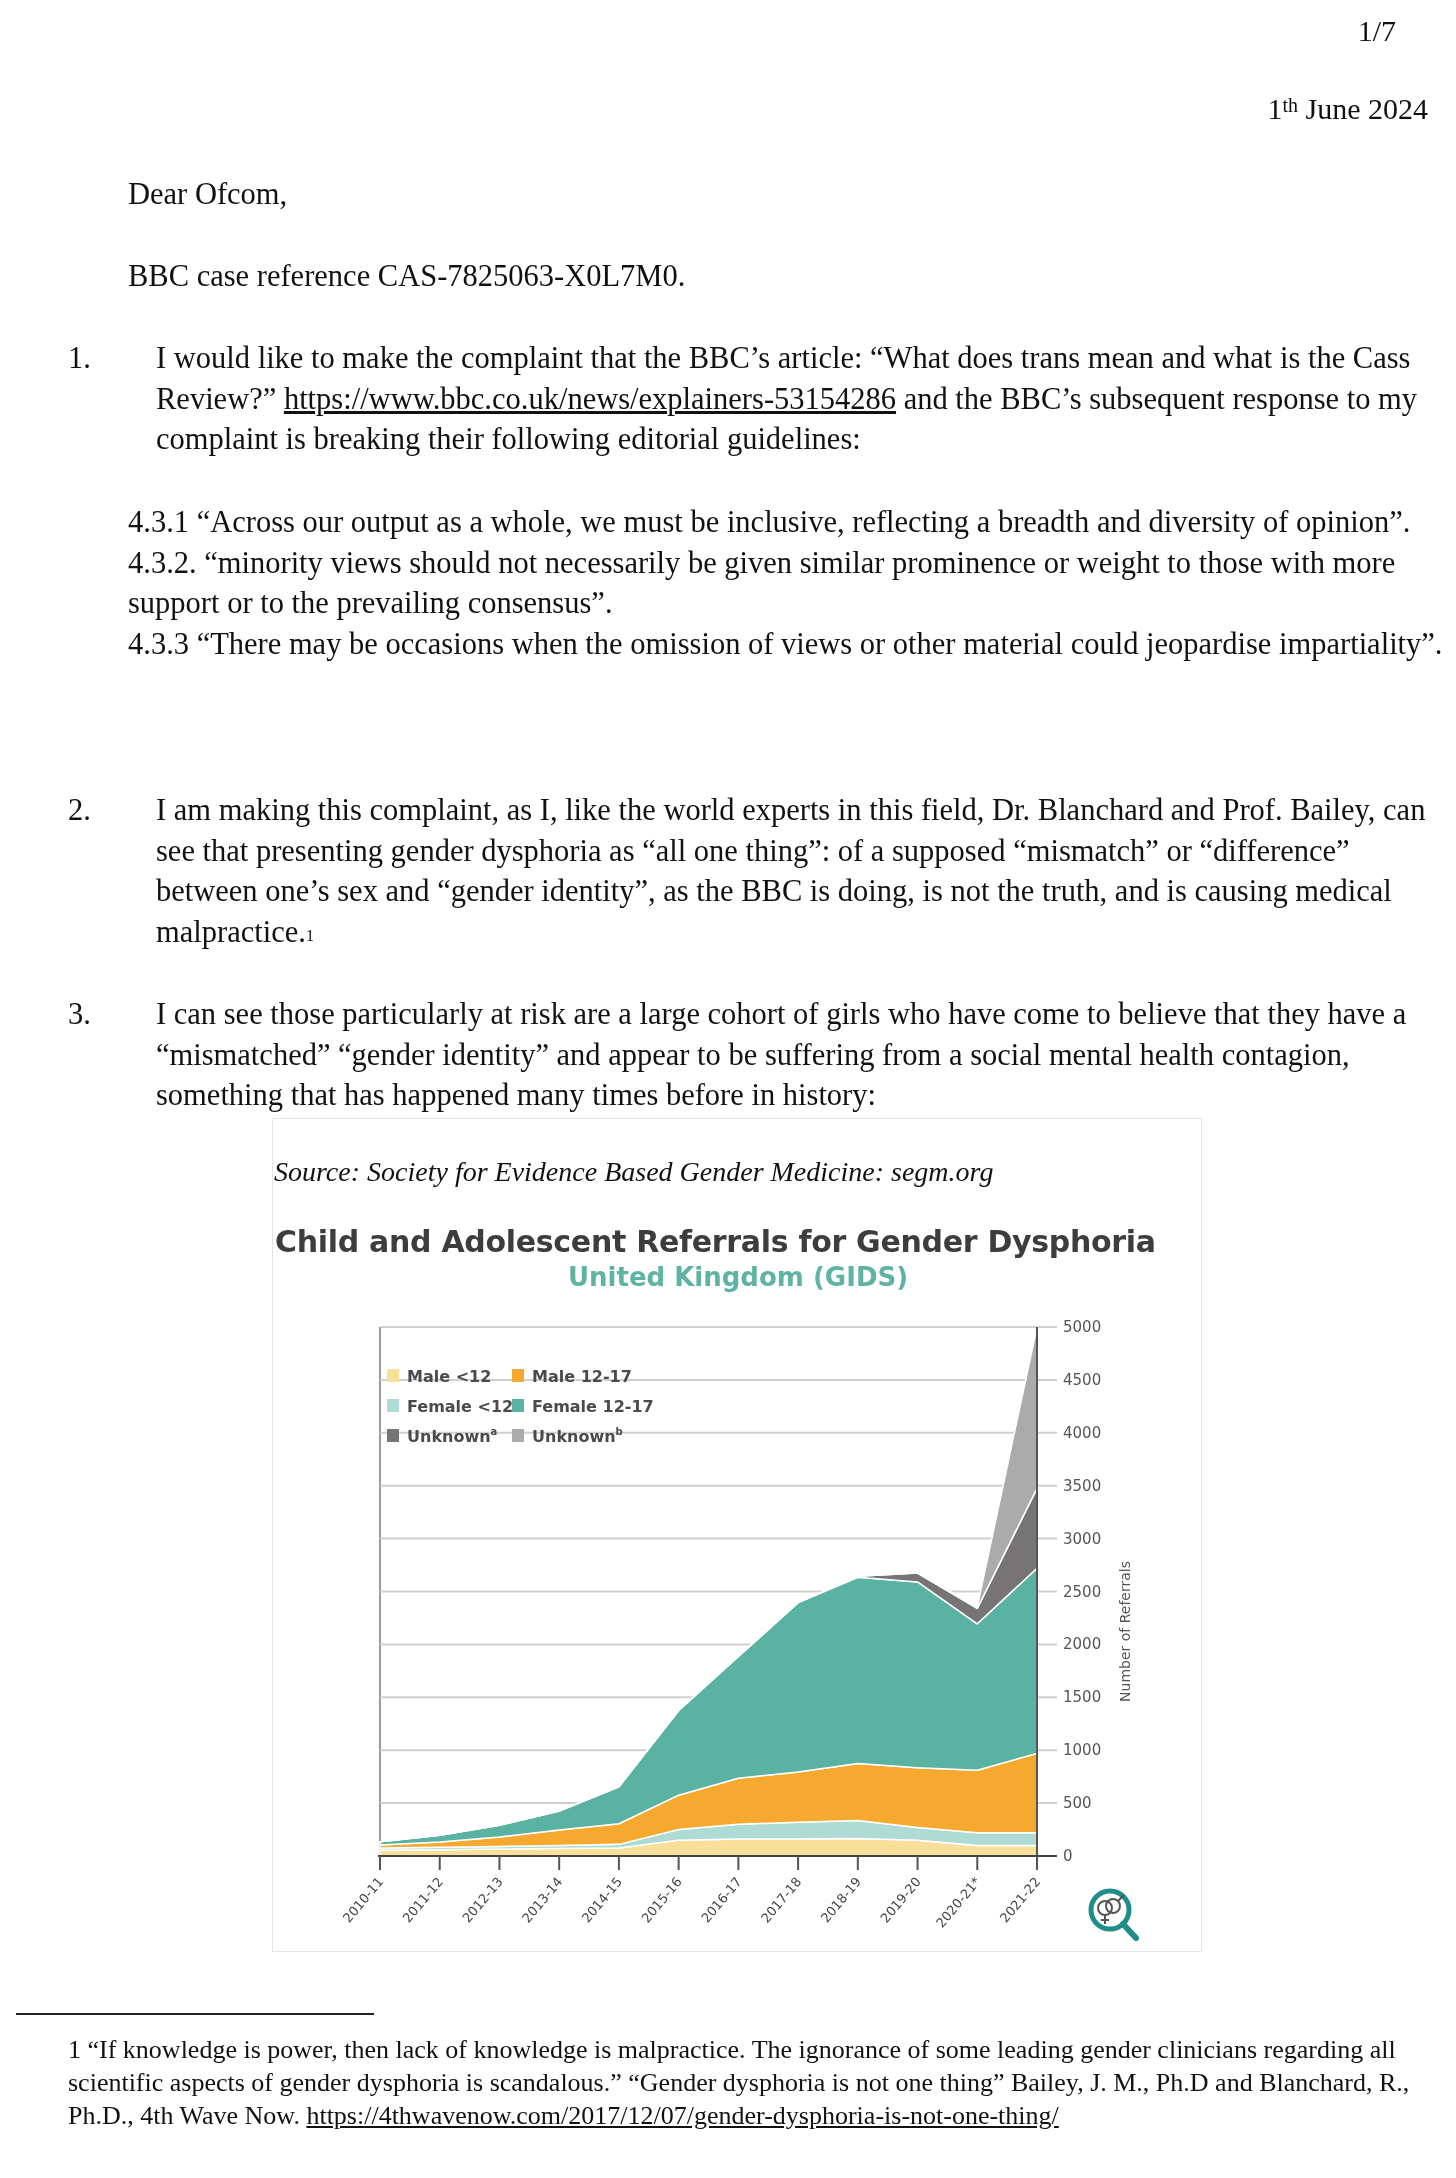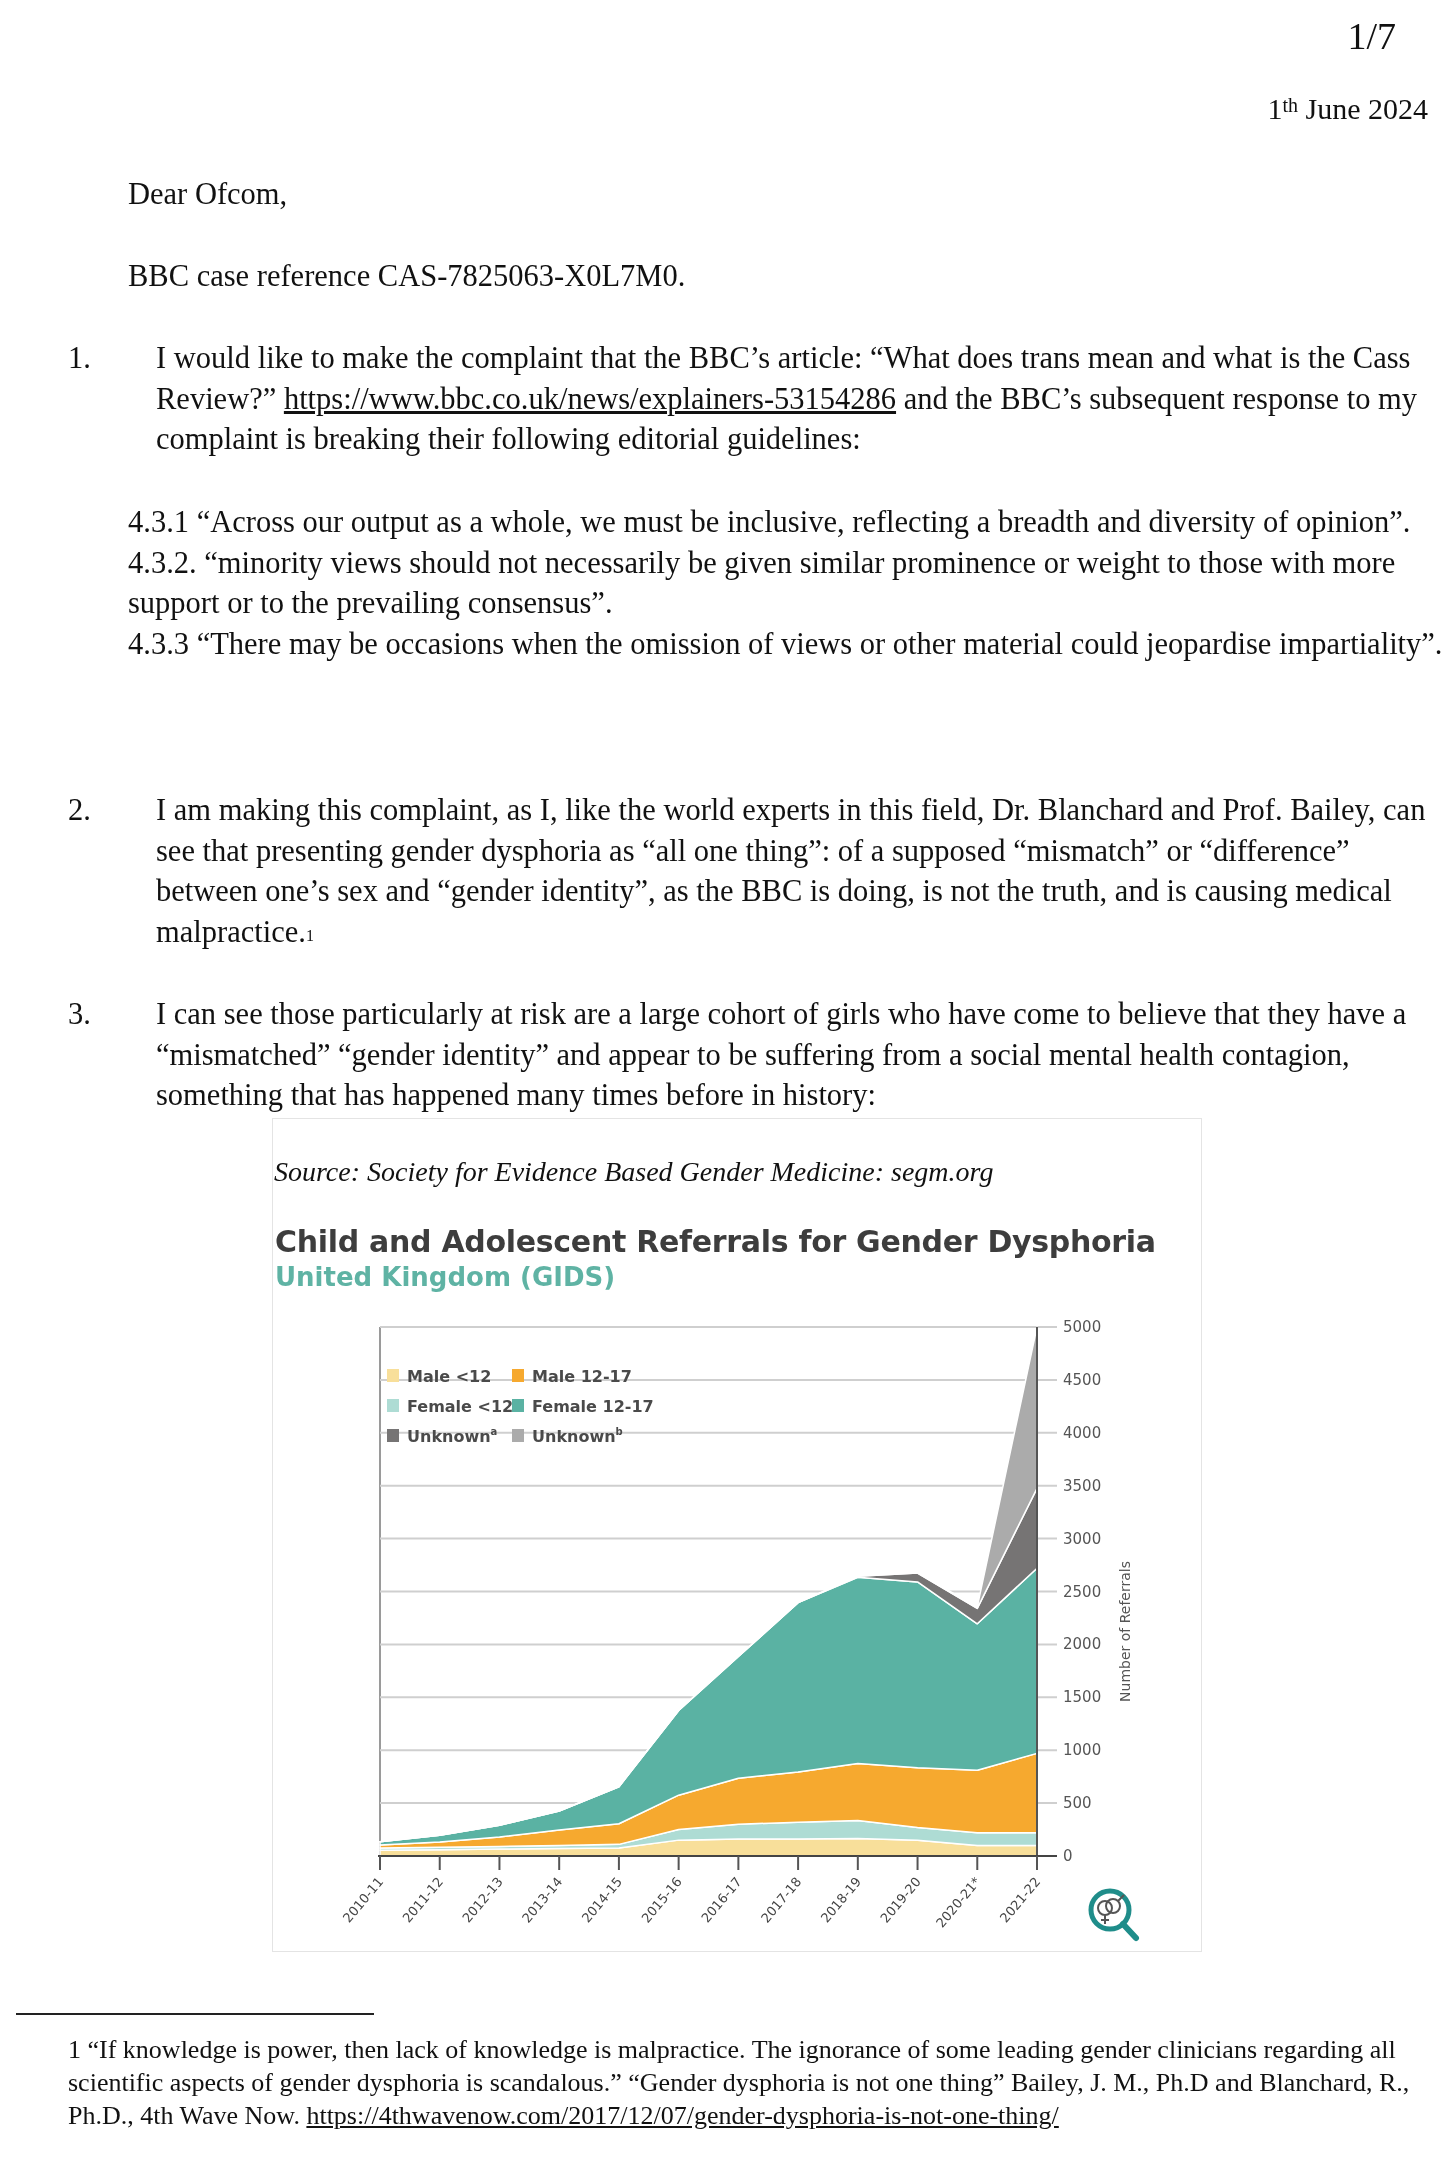--- a/index.html
+++ b/index.html
@@ -1,36 +1,36 @@
 <!DOCTYPE html>
 <html><head>
 <meta charset="utf-8">
 <style>
   html,body{margin:0;padding:0;background:#fff;}
   body{width:1456px;height:2178px;position:relative;overflow:hidden;font-family:"Liberation Serif","DejaVu Serif",serif;color:#111;}
   .abs{position:absolute;}
-  .page-num{right:60px;top:14px;font-size:38px;}
+  .page-num{right:60px;top:14px;font-size:30px;}
   .date{right:28px;top:92px;font-size:30px;}
   .date sup{font-size:20px;vertical-align:top;position:relative;top:2px;}
   .body-text{font-size:30.5px;line-height:40.5px;}
   .greeting{left:128px;top:174px;}
   .caseref{left:128px;top:256px;}
   .item{left:68px;width:1380px;}
   .item .num{position:absolute;left:0;top:0;}
   .item .txt{margin-left:88px;}
   a.link{color:#111;text-decoration:underline;}
   .item1{top:338px;}
   .guidelines{left:128px;top:502px;width:1330px;}
   .item2{top:790px;}
   .item3{top:994px;}
   .fnref{font-size:16px;vertical-align:top;position:relative;top:4px;}
   .chart-frame{left:272px;top:1118px;width:928px;height:832px;border:1px solid #e4e4e4;background:#fff;}
   .source{left:274px;top:1156px;width:930px;font-style:italic;font-size:28px;}
   .chart-title{left:275px;top:1224px;width:926px;text-align:left;font-family:"DejaVu Sans","Liberation Sans",sans-serif;font-weight:bold;font-size:30px;color:#3d3d3d;letter-spacing:-0.3px;white-space:nowrap;}
-  .chart-subtitle{left:275px;top:1262px;width:926px;font-family:"DejaVu Sans","Liberation Sans",sans-serif;font-weight:bold;font-size:26px;color:#5fb3a4;}
+  .chart-subtitle{left:275px;top:1262px;width:926px;text-align:center;font-family:"DejaVu Sans","Liberation Sans",sans-serif;font-weight:bold;font-size:26px;color:#5fb3a4;}
   svg text{font-family:"DejaVu Sans","Liberation Sans",sans-serif;}
   .fn-rule{left:16px;top:2013px;width:358px;height:2px;background:#222;}
   .footnote{left:68px;top:2033px;width:1370px;font-size:26px;line-height:33px;}
 </style>
 </head>
 <body>
 
 <div class="abs page-num">1/7</div>
 <div class="abs date"><span>1</span><sup>th</sup><span> June 2024</span></div>
 

